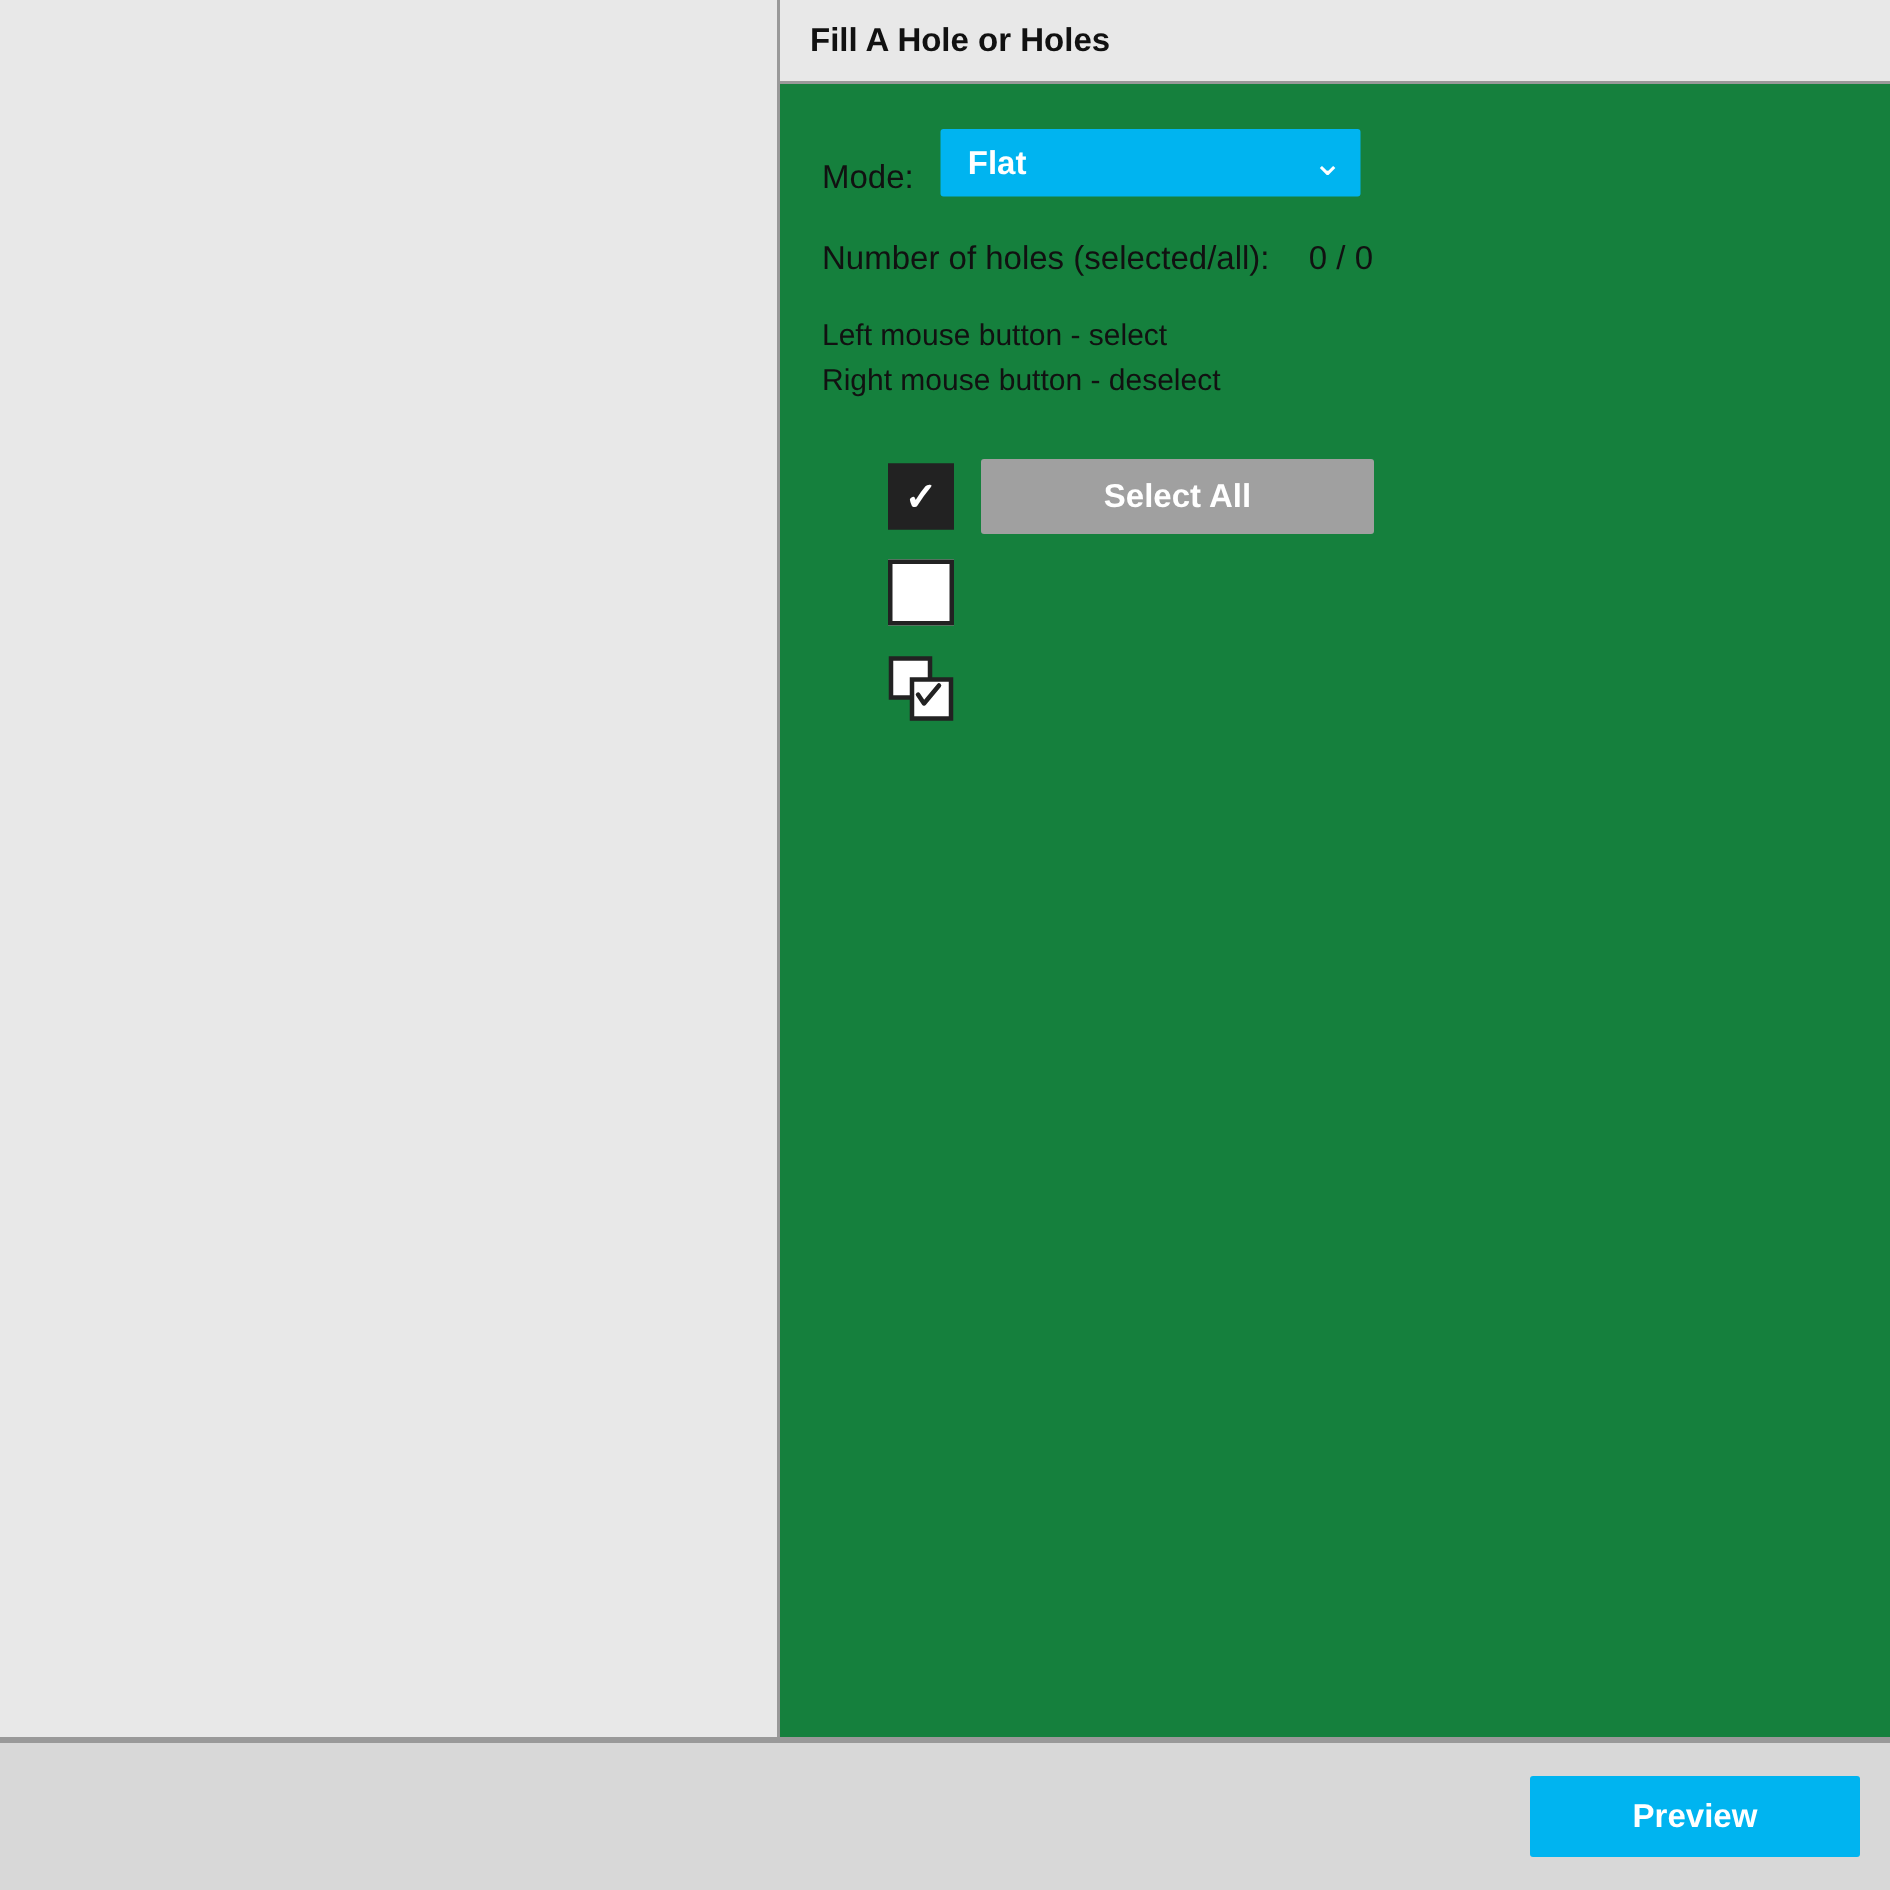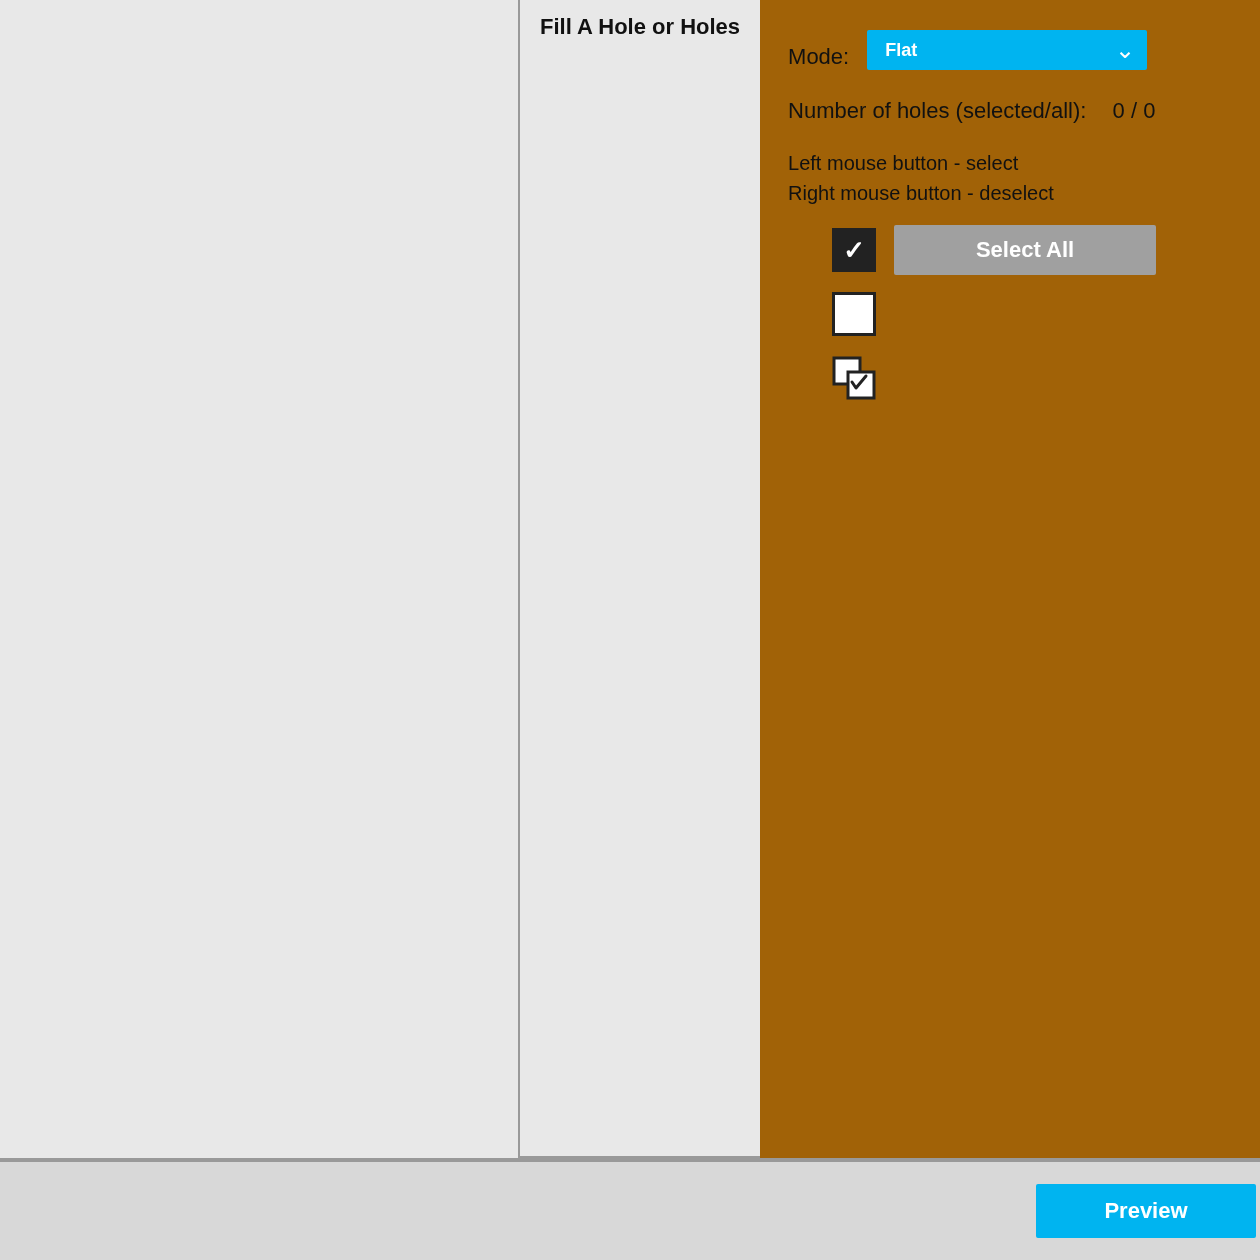--- a/index.html
+++ b/index.html
@@ -31,23 +31,23 @@
 
     .left-panel {
       width: 520px;
       background: #e8e8e8;
       border-right: 2px solid #999;
       flex-shrink: 0;
     }
 
     .right-panel {
       flex: 1;
-      background: #a16207;
-      display: flex;
-      flex-direction: row;
+      background: #15803d;
+      display: flex;
+      flex-direction: column;
     }
 
     .right-header {
       background: #e8e8e8;
       border-bottom: 2px solid #999;
       padding: 14px 20px;
       font-size: 22px;
       font-weight: bold;
       color: #111;
     }
@@ -71,21 +71,21 @@
     }
 
     .mode-dropdown-wrapper {
       position: relative;
       display: inline-block;
     }
 
     .mode-dropdown-wrapper select {
       background: #00b4f0;
       color: white;
-      font-size: 18px;
+      font-size: 22px;
       font-weight: bold;
       border: none;
       padding: 10px 40px 10px 18px;
       min-width: 280px;
       appearance: none;
       -webkit-appearance: none;
       cursor: pointer;
       border-radius: 2px;
       outline: none;
     }
@@ -114,21 +114,21 @@
     .holes-count {
       font-size: 22px;
       color: #111;
       margin-left: 20px;
     }
 
     .mouse-info {
       font-size: 20px;
       color: #111;
       line-height: 1.5;
-      margin-bottom: 16px;
+      margin-bottom: 36px;
     }
 
     .buttons-section {
       display: flex;
       flex-direction: column;
       gap: 12px;
       padding-left: 40px;
     }
 
     .btn-row {
@@ -180,21 +180,21 @@
       padding: 12px 0;
       width: 262px;
       cursor: pointer;
       text-align: center;
       border-radius: 2px;
     }
 
     .bottom-bar {
       background: #d8d8d8;
       border-top: 2px solid #999;
-      padding: 16px 4px;
+      padding: 16px 20px;
       display: flex;
       justify-content: flex-end;
       align-items: center;
       gap: 14px;
       height: 100px;
     }
 
     .preview-btn {
       background: #00b4f0;
       color: white;

